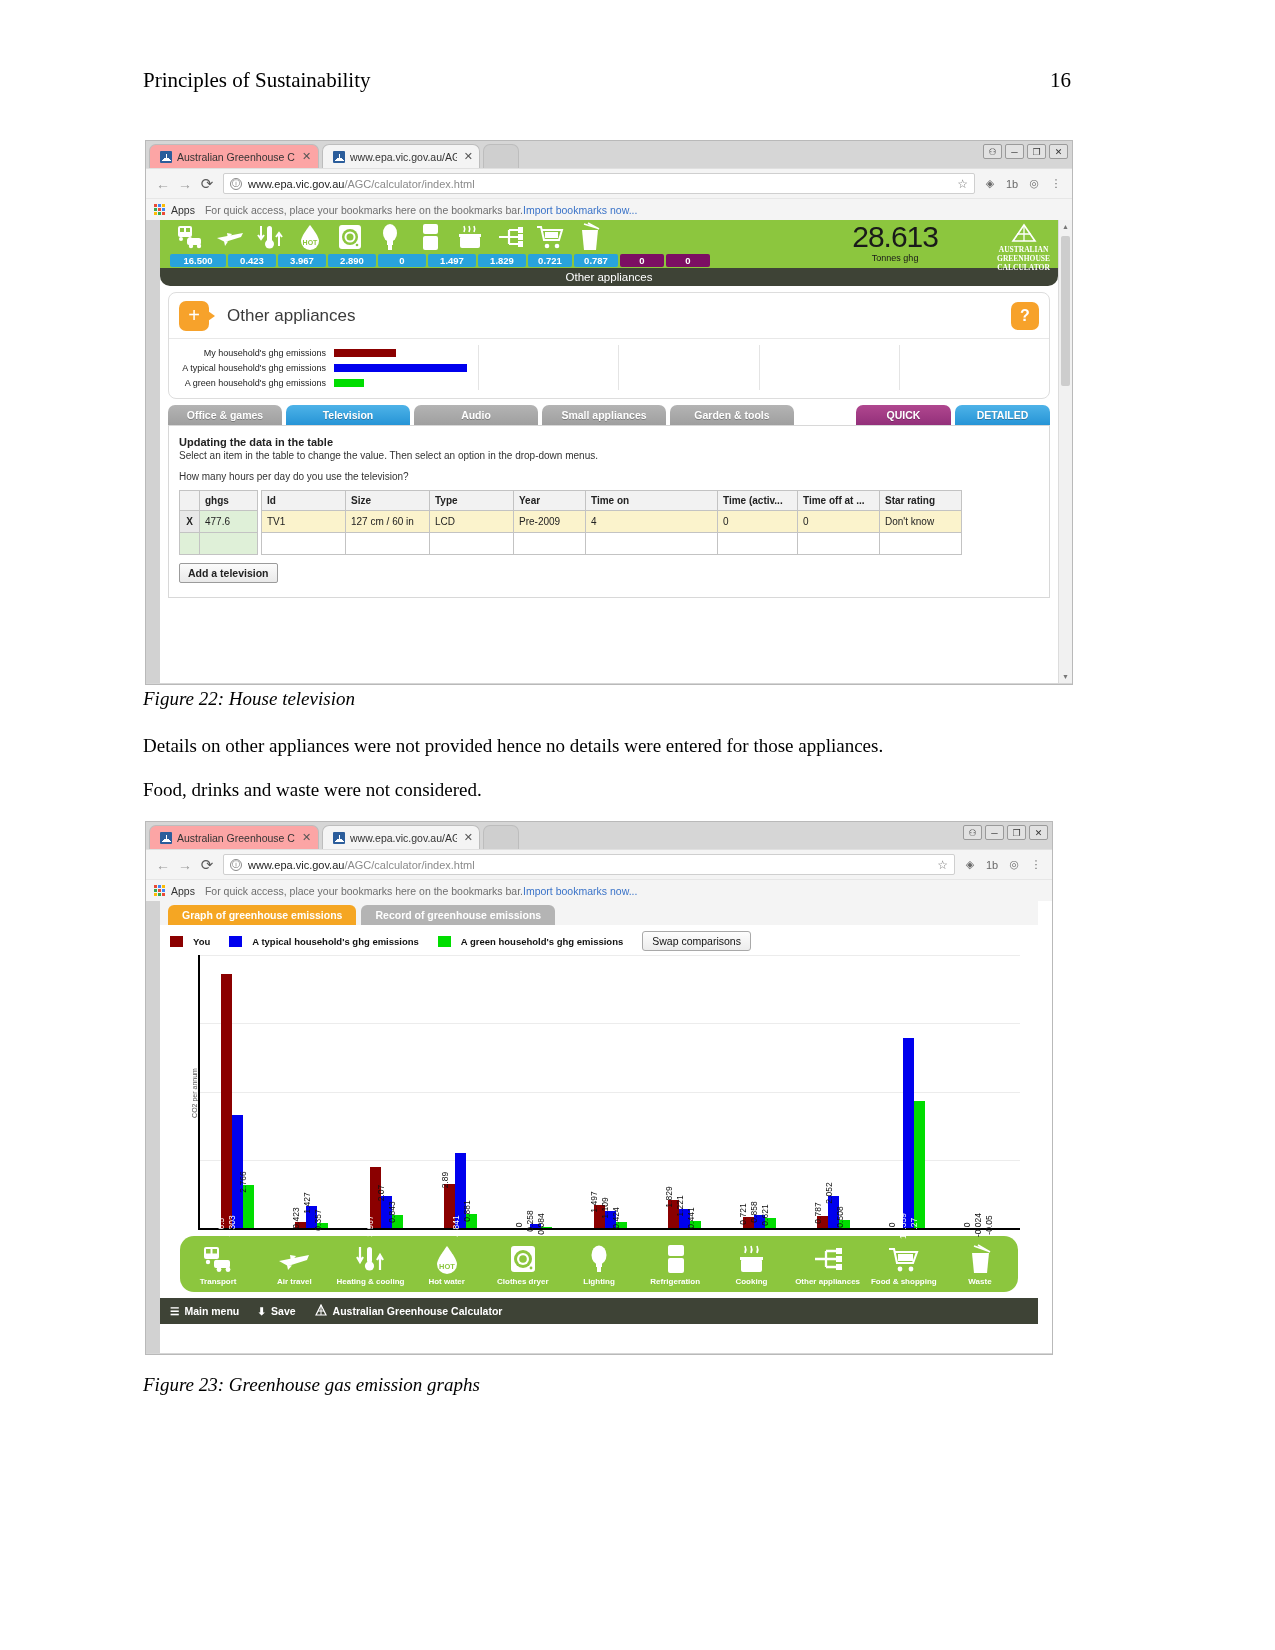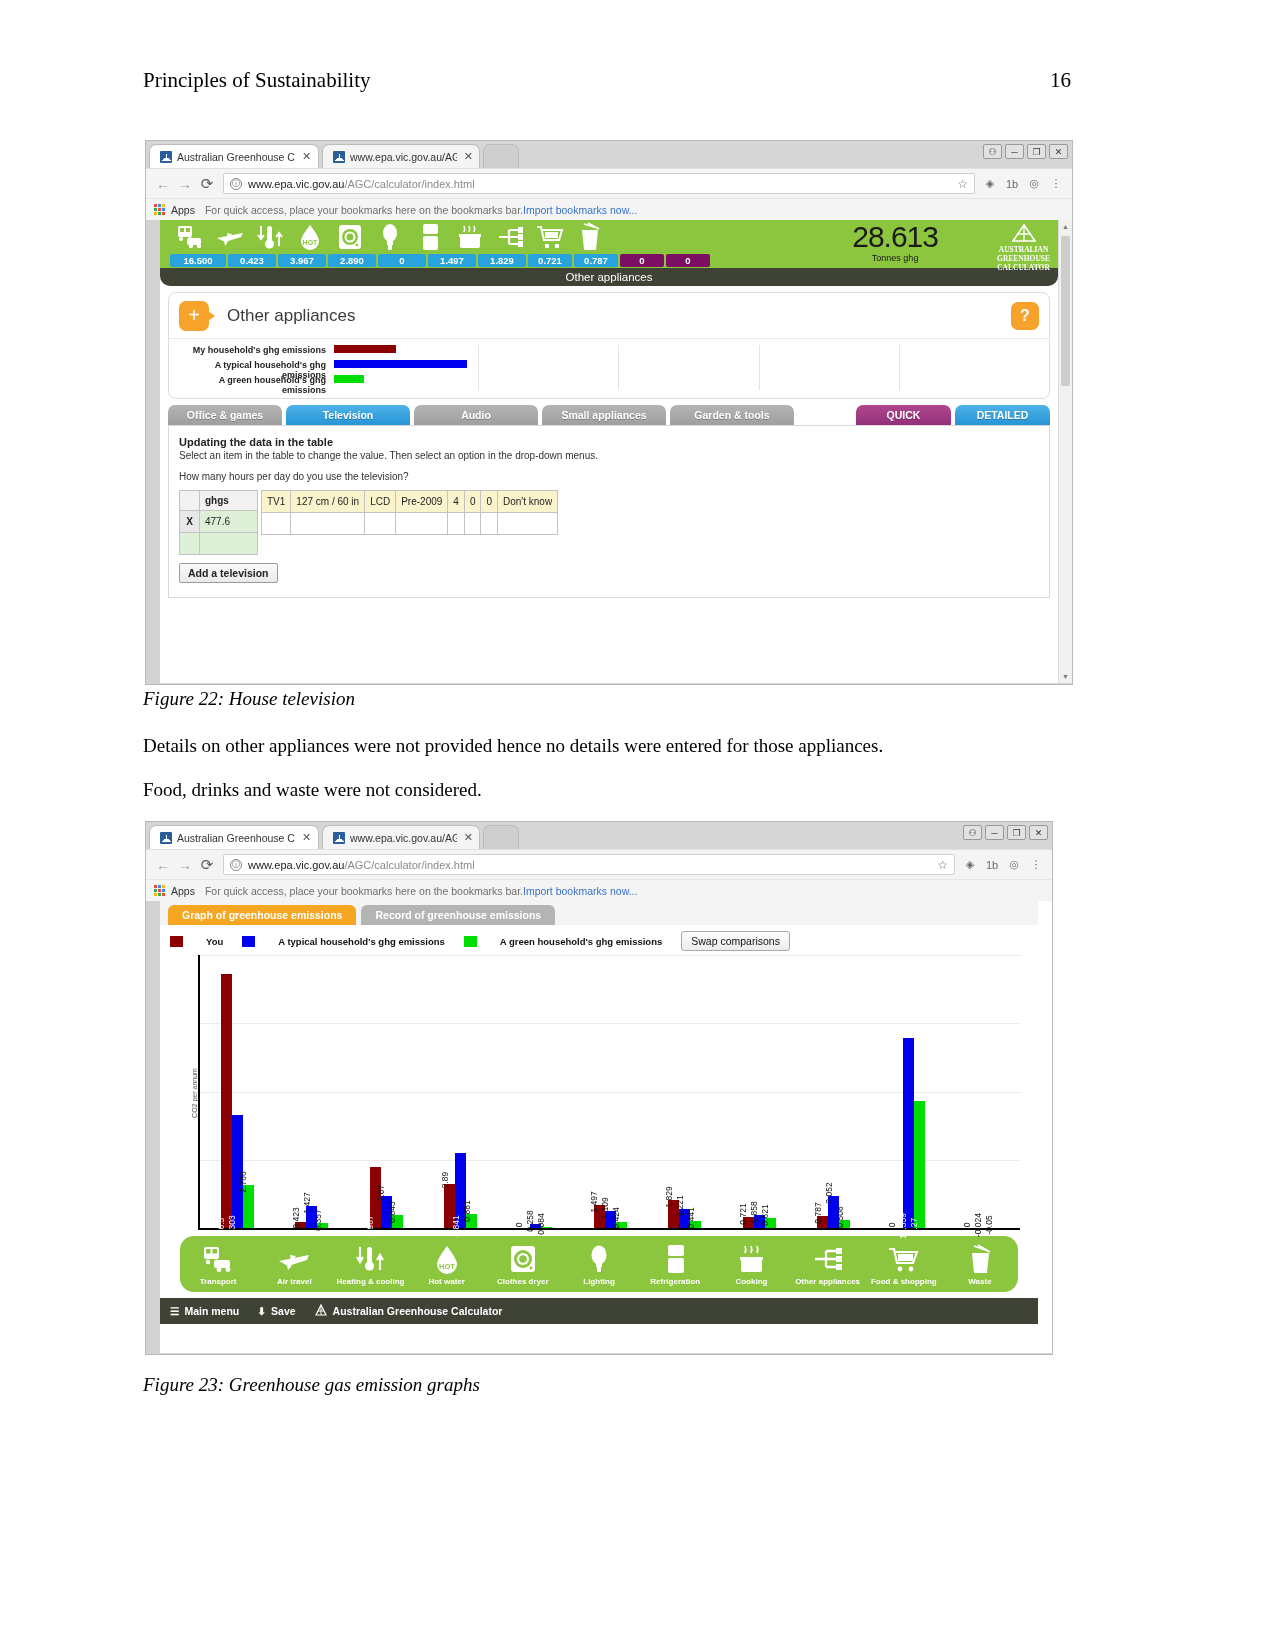--- a/index.html
+++ b/index.html
@@ -37,21 +37,21 @@
     display:flex; align-items:center;
     padding:0 6px 0 10px;
     margin-left:3px;
     border-top-left-radius:7px; border-top-right-radius:7px;
     font-size:10.5px; color:#333;
     position:relative;
     white-space:nowrap;
     border:1px solid #bdbdbd; border-bottom:none;
   }
   .btab.active { background:#f4f4f4; }
-  .btab.inactive { background:#ffffff; }
+  .btab.inactive { background:#fca5a5; }
   .btab .favicon {
     width:12px; height:12px; margin-right:5px;
     background:#2b5d9b; border-radius:1px;
     position:relative; flex:none;
     overflow:hidden;
   }
   .btab .favicon::after {
     content:""; position:absolute; left:1.5px; top:3px;
     width:9px; height:7px;
     background:
@@ -180,21 +180,21 @@
     border-bottom:5px solid transparent;
   }
   .panel-title { font-size:17px; color:#3b3b3b; margin-left:18px; font-family:"Liberation Sans", sans-serif; }
   .help-btn {
     margin-left:auto; width:28px; height:28px; border-radius:7px;
     background:#f7a22b; color:#fff; font-size:16px; font-weight:bold;
     display:flex; align-items:center; justify-content:center;
   }
 
   .legend-area { position:relative; padding:6px 10px 8px 10px; }
-  .legend-row { display:flex; height:15px;font-weight:bold; }
+  .legend-row { display:flex; align-items:center; height:15px; }
   .legend-row .lg-label {
     width:155px; text-align:right; font-size:9px; color:#222;
     font-family:"Liberation Sans", sans-serif; padding-right:8px;
   }
   .legend-row .bar { height:8px; }
   .legend-grid {
     position:absolute; left:170px; right:10px; top:6px; bottom:8px;
     display:flex;
   }
   .legend-grid .cell { flex:1; border-right:1px solid #e4e4e4; }
@@ -283,21 +283,21 @@
     font-size:10.5px; font-weight:bold; color:#fff;
     padding:4px 14px; border-radius:6px 6px 0 0; margin-right:5px;
     font-family:"Liberation Sans", sans-serif;
   }
   .gtab.on  { background:#f5a623; }
   .gtab.off { background:#b4b4b4; }
 
   .graph-body { background:#fff; padding:6px 10px 0 10px; }
   .glegend { display:flex; align-items:center; gap:7px; font-size:9.5px; font-family:"Liberation Sans", sans-serif; }
   .glegend .sw { width:13px; height:11px; display:inline-block; }
-  .glegend .it { display:flex; align-items:center; gap:23px; margin-right:12px; color:#111; font-weight:bold; }
+  .glegend .it { display:flex; align-items:center; gap:10px; margin-right:12px; color:#111; font-weight:bold; }
   .swap-btn {
     border:1px solid #a9a9a9; border-radius:3px;
     background:linear-gradient(#fdfdfd,#ececec);
     font-size:10.5px; padding:3px 9px; color:#111; font-weight:normal;
   }
 
   .plot { position:relative; margin-top:4px; }
   .plot .ylabel {
     position:absolute; left:0; top:50%; transform:translateY(-50%) rotate(-90deg);
     font-size:7px; color:#555; white-space:nowrap;
@@ -589,20 +589,30 @@
             </tr>
             <tr>
               <td>&nbsp;</td>
               <td>&nbsp;</td>
             </tr>
           </tbody>
             </table>
 
           <table class="main-tbl">
             <tbody>
+                <tr>
+              <th style="width:84px">Id</th>
+              <th style="width:84px">Size</th>
+              <th style="width:84px">Type</th>
+              <th style="width:72px">Year</th>
+              <th style="width:132px">Time on</th>
+              <th style="width:80px">Time (activ...</th>
+              <th style="width:82px">Time off at ...</th>
+              <th style="width:82px">Star rating</th>
+            </tr>
             <tr class="data">
               <td>TV1</td>
               <td>127 cm / 60 in</td>
               <td>LCD</td>
               <td>Pre-2009</td>
               <td>4</td>
               <td>0</td>
               <td>0</td>
               <td>Don't know</td>
             </tr>

